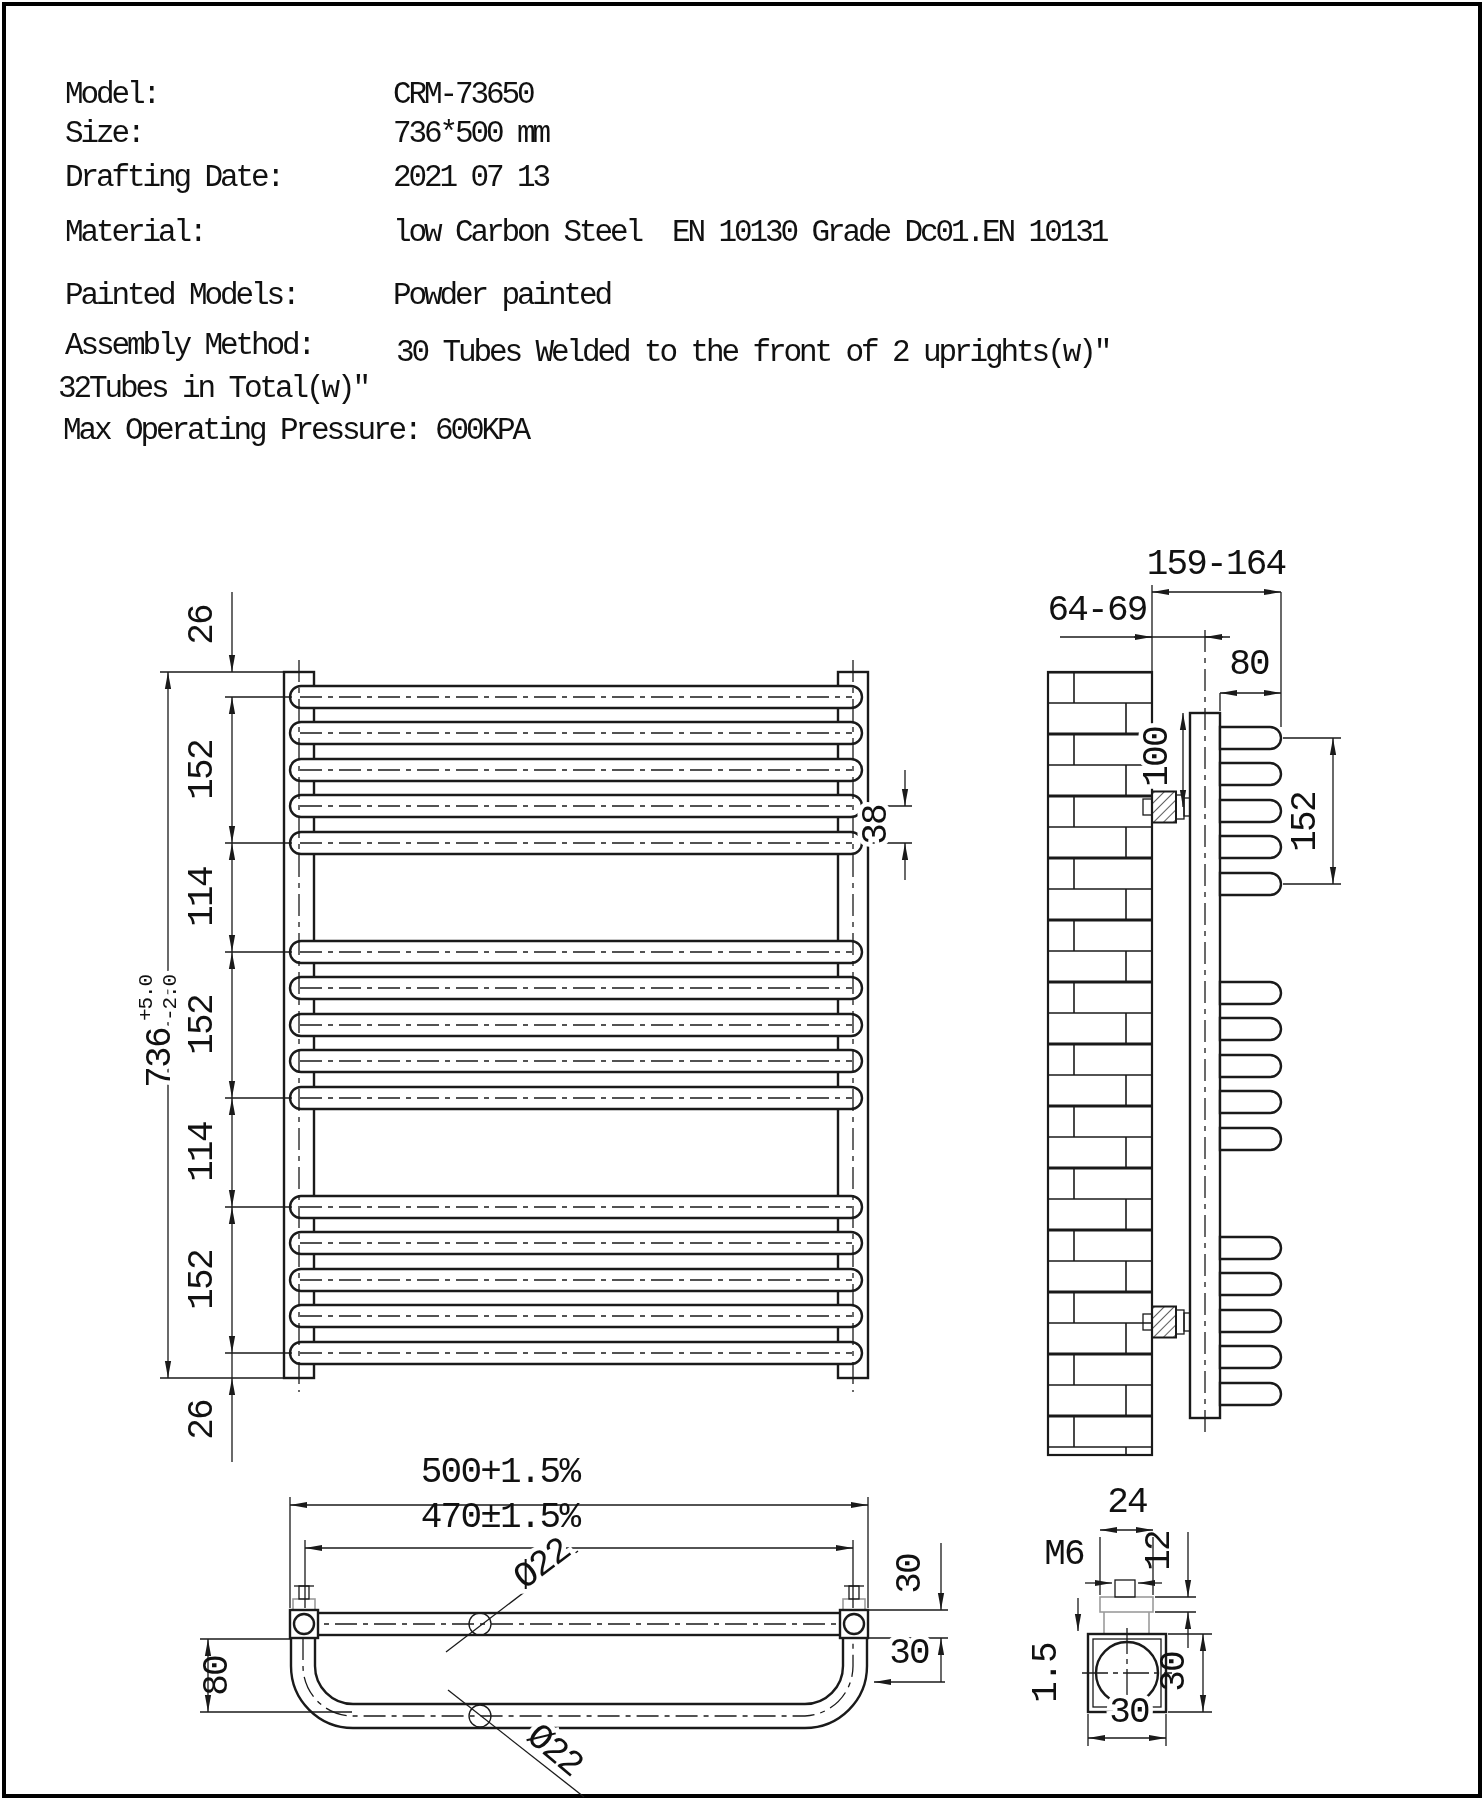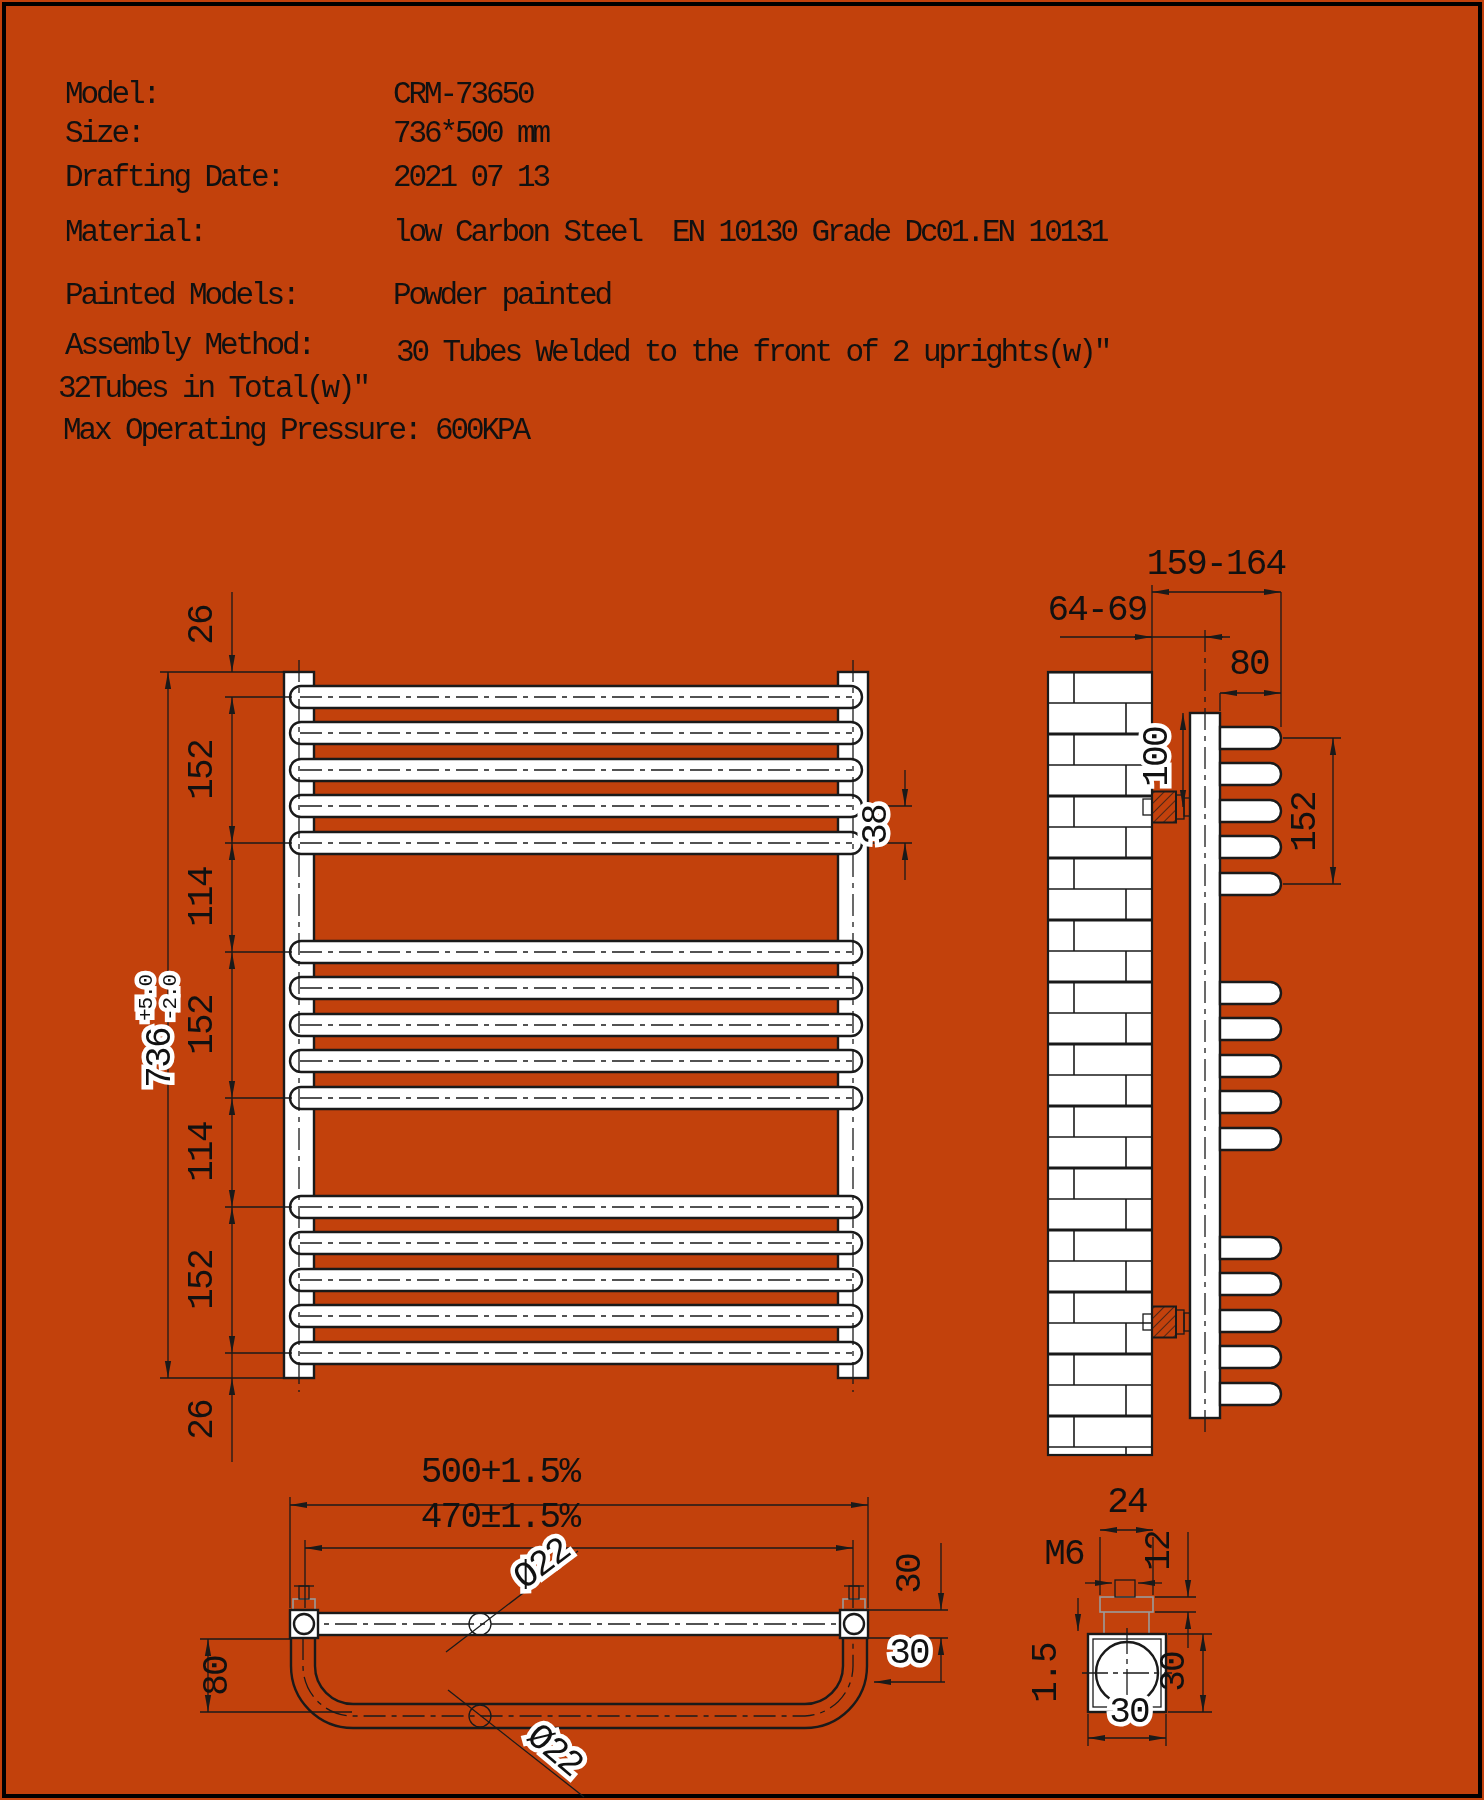--- a/index.html
+++ b/index.html
@@ -1,16 +1,16 @@
 <!DOCTYPE html>
 <html><head>
 <meta charset="utf-8">
 <style>
   html,body{margin:0;padding:0;background:#e8e8e8;}
-  #sheet{width:1484px;height:1800px;background:#c2410c;position:relative;margin:0 auto;}
+  #sheet{width:1484px;height:1800px;background:#ffffff;position:relative;margin:0 auto;}
   svg{display:block;}
   svg text{white-space:pre;}
   .ol{stroke:#1a1a1a;stroke-width:2.4;fill:none;}
   .olw{stroke:#1a1a1a;stroke-width:2.4;fill:#ffffff;}
   .thin{stroke:#1a1a1a;stroke-width:1.3;fill:none;}
   .cl{stroke:#1a1a1a;stroke-width:1.3;fill:none;stroke-dasharray:22 6 5 6;}
   .gray{stroke:#9b9b9b;stroke-width:1.6;fill:none;}
   .spec{font-family:"Liberation Mono","DejaVu Sans Mono",monospace;font-size:31px;fill:#111;letter-spacing:-0.1em;}
   .dimt{font-family:"Liberation Mono","DejaVu Sans Mono",monospace;font-size:36px;fill:#111;letter-spacing:-0.05em;text-anchor:middle;}
   .tol{font-family:"Liberation Mono","DejaVu Sans Mono",monospace;font-size:21px;fill:#111;letter-spacing:-0.05em;text-anchor:middle;}

